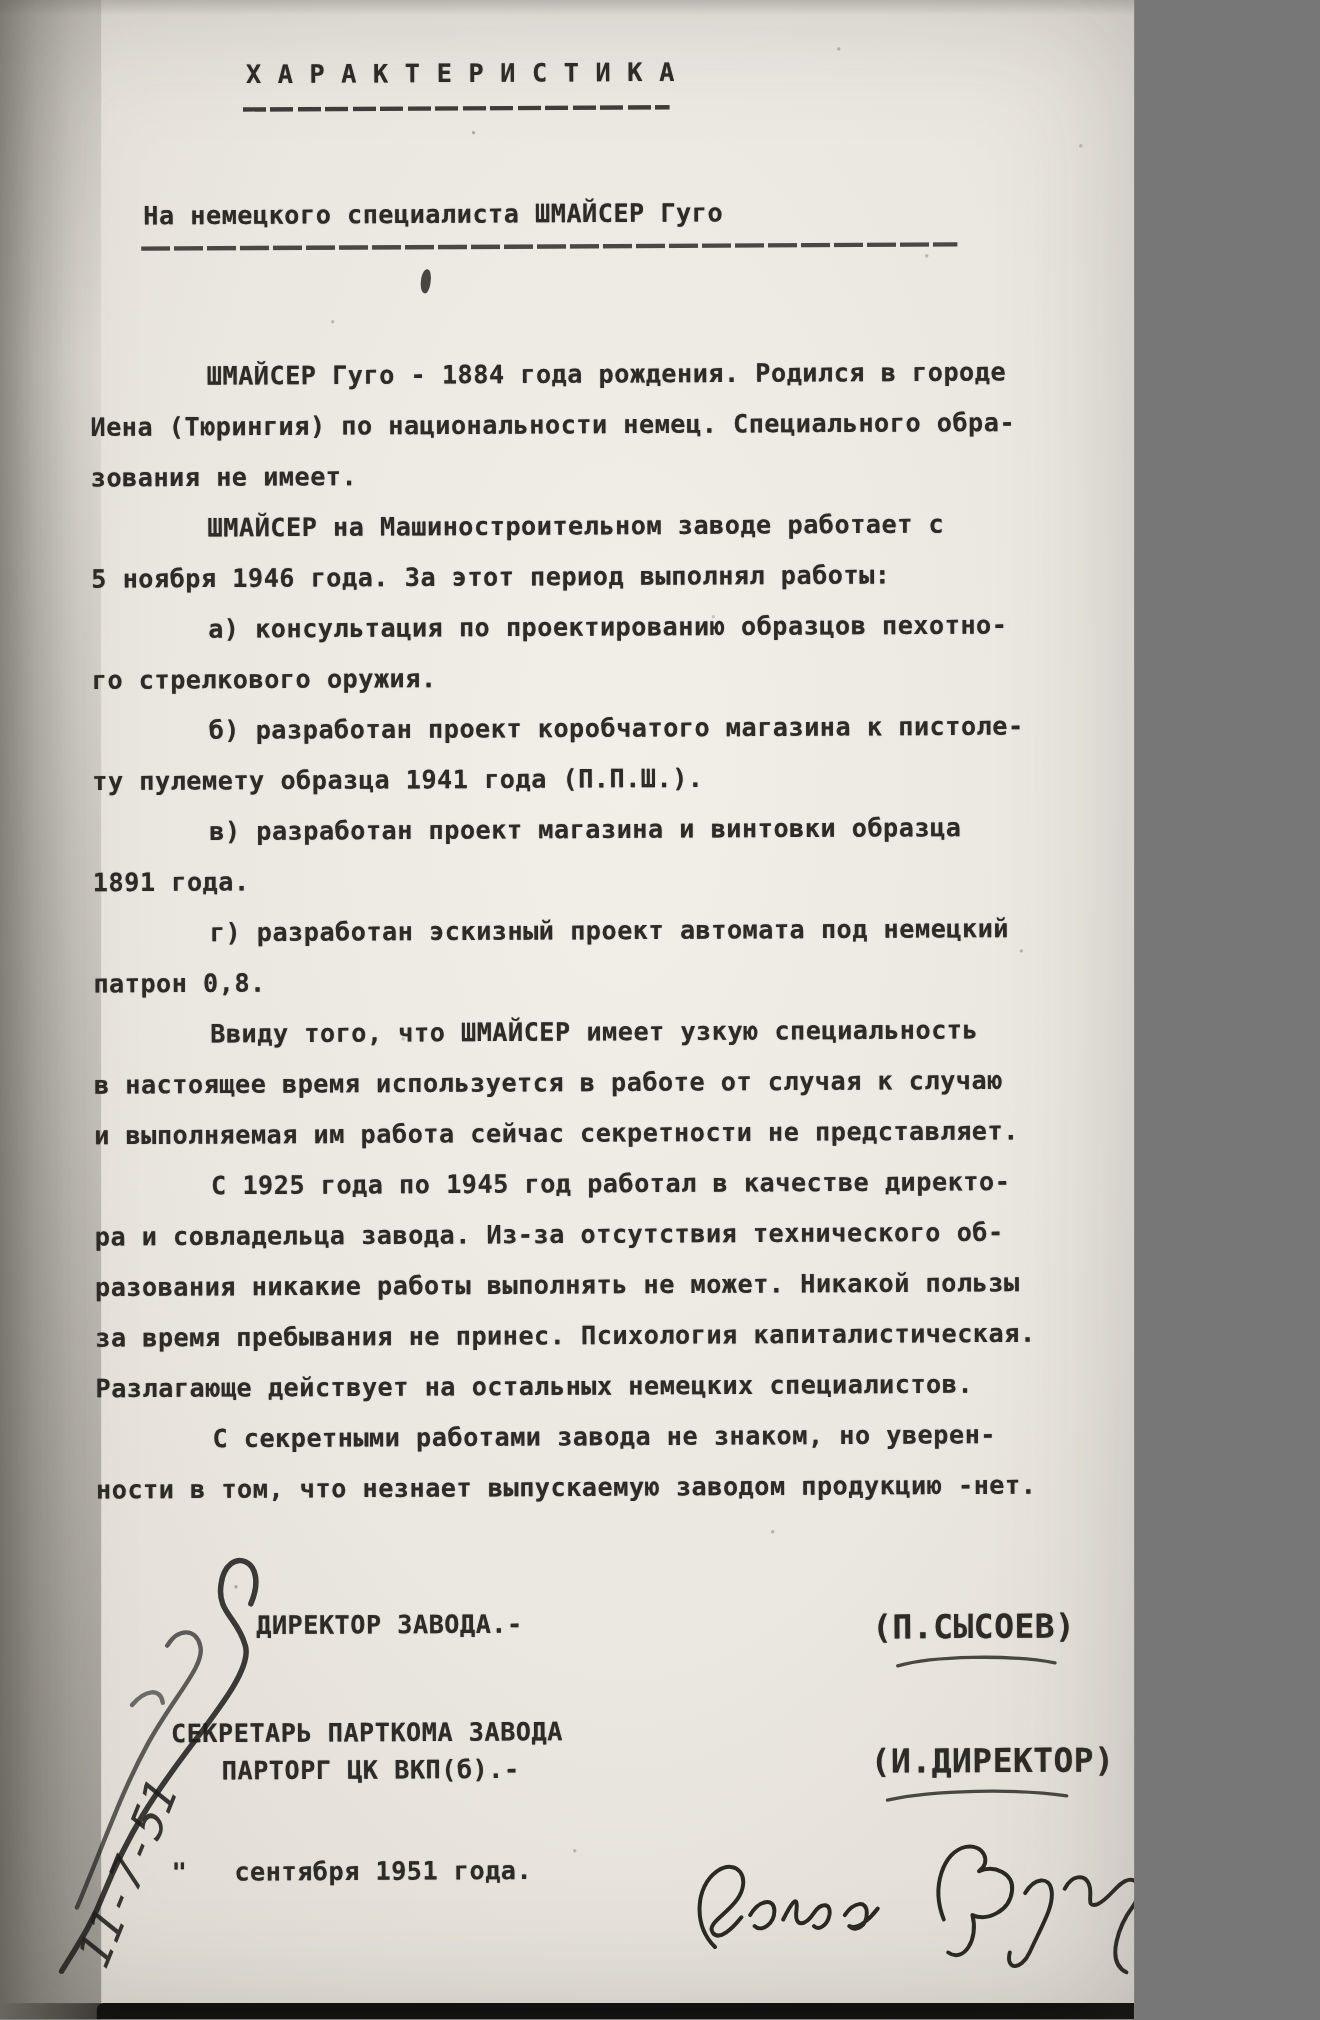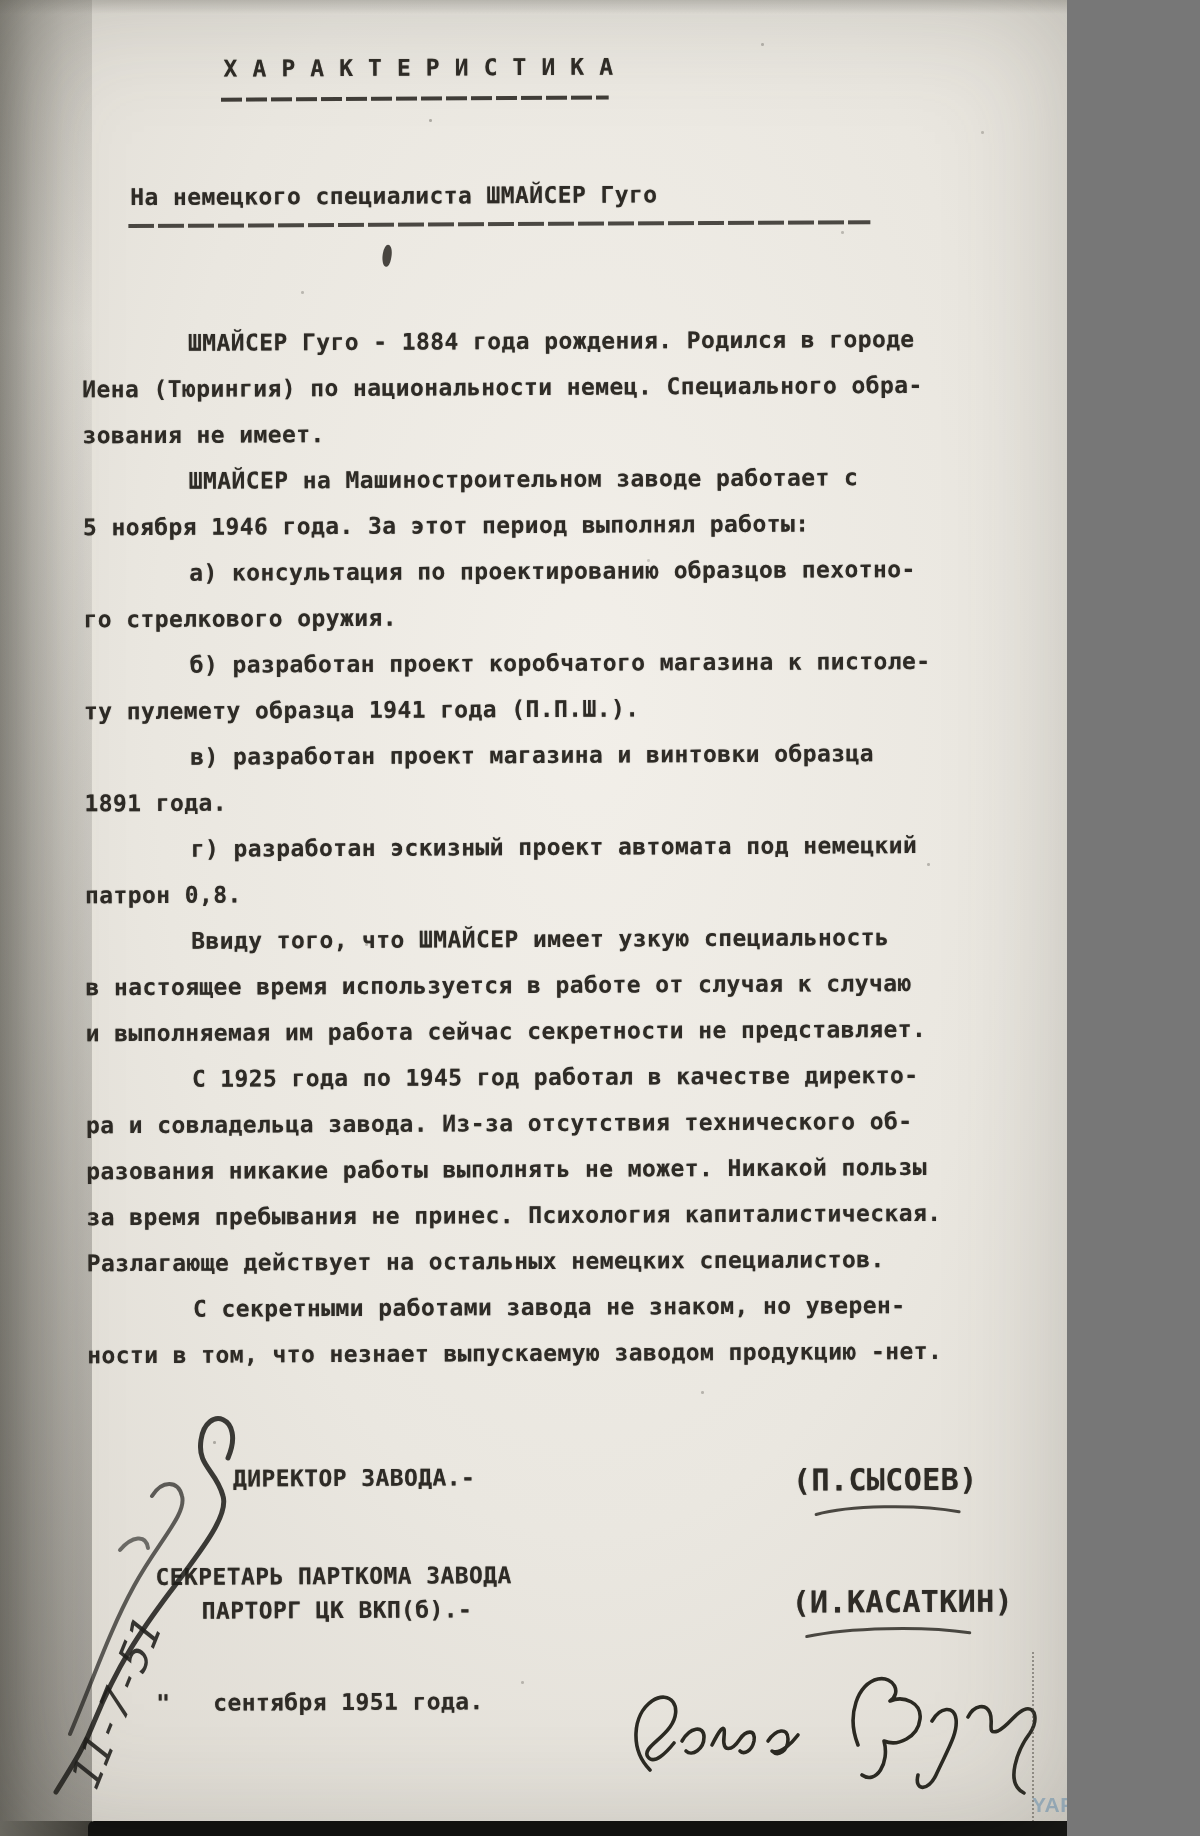--- a/index.html
+++ b/index.html
@@ -1,21 +1,20 @@
 <!DOCTYPE html>
 <html><head>
 <meta charset="utf-8">
 <style>
   html,body{margin:0;padding:0;background:#777;}
   #page{
     position:relative;width:1031px;height:1836px;overflow:hidden;
     background:
       radial-gradient(ellipse at 55% 38%, #f2efe9 0%, #eae7e0 52%, #dcd8d0 100%);
     font-family:"DejaVu Sans Mono", monospace;
-    padding-left:36px;
   }
   
   .edge-left{
     position:absolute;left:0;top:0;bottom:0;width:92px;
     background:
       linear-gradient(180deg, rgba(70,68,60,.18) 0%, rgba(70,68,60,.05) 18%, rgba(70,68,60,.22) 55%, rgba(50,48,42,.40) 100%),
       linear-gradient(90deg, rgba(88,86,78,.55) 0%, rgba(110,108,100,.30) 35%, rgba(140,138,130,.12) 70%, rgba(0,0,0,0) 100%);
   }
   .edge-top{
     position:absolute;left:0;top:0;right:0;height:14px;
@@ -138,21 +137,21 @@
     </div>
 
     <div class="sig-label" style="left:230px;top:1464px;">ДИРЕКТОР ЗАВОДА.-</div>
     <div class="sig-name" style="left:790px;top:1464px;">(П.СЫСОЕВ)</div>
     <svg class="curve-underline" style="left:810px;top:1504px;" width="150" height="18" viewBox="0 0 150 18">
       <path d="M3,12 C35,3 105,2 146,10" fill="none" stroke="#2e2b26" stroke-width="3" stroke-linecap="round" opacity=".85"></path>
     </svg>
 
     <div class="sig-label" style="left:152px;top:1562px;">СЕКРЕТАРЬ ПАРТКОМА ЗАВОДА</div>
     <div class="sig-label" style="left:198px;top:1596px;">ПАРТОРГ ЦК ВКП(б).-</div>
-    <div class="sig-name" style="left:788px;top:1586px;">(И.КАСАТКИН)</div>
+    <div class="sig-name" style="left:788px;top:1586px;">(И.ДИРЕКТОР)</div>
     <svg class="curve-underline" style="left:800px;top:1626px;" width="170" height="18" viewBox="0 0 170 18">
       <path d="M3,12 C45,3 120,2 166,9" fill="none" stroke="#2e2b26" stroke-width="3" stroke-linecap="round" opacity=".85"></path>
     </svg>
 
     <div class="date-line">"   сентября 1951 года.</div>
   </div>
 
   <svg class="hw" style="left:0;top:1400px;" width="260" height="430" viewBox="0 0 260 430">
     <g fill="none" stroke="#1d1c19" stroke-linecap="round" stroke-linejoin="round" opacity=".85">
       <path d="M228,58 C246,16 206,4 201,40 C197,66 216,70 223,96 C229,116 200,152 170,192 C140,232 118,264 94,322 C84,348 72,366 56,392" stroke-width="5"></path>

